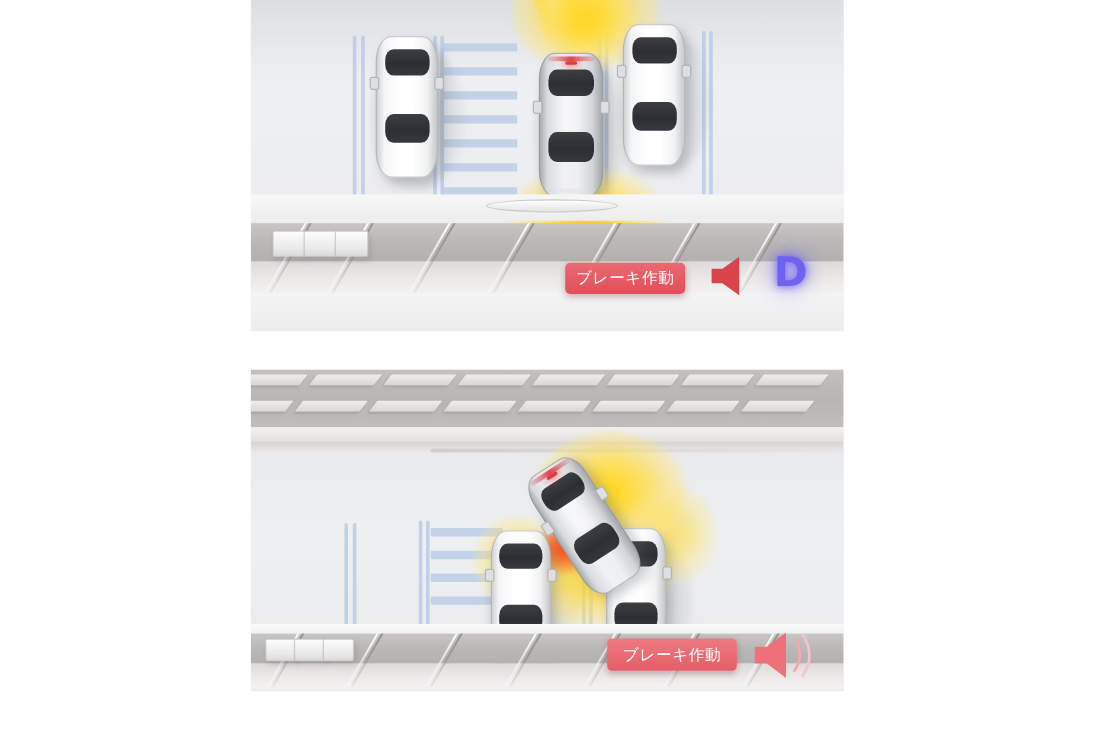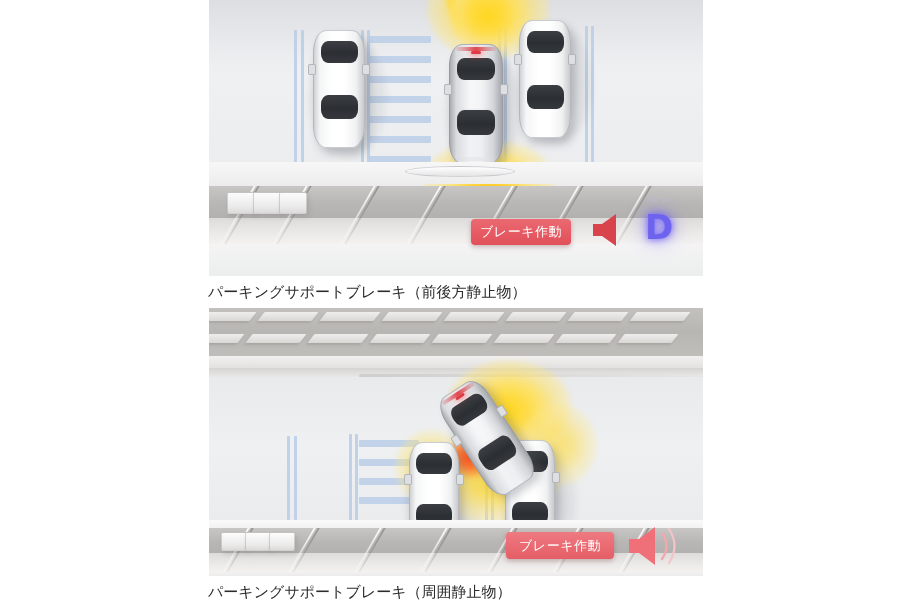--- a/index.html
+++ b/index.html
@@ -405,21 +405,20 @@
 
       <div class="brake-badge" style="left:262px; top:219px; width:100px; height:26px; font-size:13px; z-index:14;">ブレーキ作動</div>
 
       <svg class="speaker" style="left:382px; top:212px; z-index:14;" width="34" height="36" viewBox="0 0 34 36">
         <path d="M2 12 H11 L25 2 V34 L11 24 H2 Z" fill="#d9434c"></path>
       </svg>
 
     </div>
   </div>
 
-  <div class="caption cap-top">パーキングサポートブレーキ（前後方静止物）</div>
 
   <div class="figure fig-bottom">
     <div class="scene">
 
       <div class="deck" style="top:0; height:48px;">
         <div class="deck-chev" style="left:-10px;  top:4px;  width:54px;"></div>
         <div class="deck-chev" style="left:52px;   top:4px;  width:54px;"></div>
         <div class="deck-chev" style="left:114px;  top:4px;  width:54px;"></div>
         <div class="deck-chev" style="left:176px;  top:4px;  width:54px;"></div>
         <div class="deck-chev" style="left:238px;  top:4px;  width:54px;"></div>
@@ -531,15 +530,14 @@
 
       <svg class="speaker" style="left:417px; top:216px; z-index:14;" width="52" height="44" viewBox="0 0 52 44">
         <path d="M3 15 H13 L29 3 V41 L13 29 H3 Z" fill="#f0707a"></path>
         <path d="M36 9 Q45 22 36 35" stroke="#f0a9b0" stroke-width="2.4" fill="none" stroke-linecap="round"></path>
         <path d="M43 5 Q54 22 43 39" stroke="#f4c4c9" stroke-width="2.2" fill="none" stroke-linecap="round"></path>
       </svg>
 
     </div>
   </div>
 
-  <div class="caption cap-bottom">パーキングサポートブレーキ（周囲静止物）</div>
 
 </div>
 
 </body></html>

